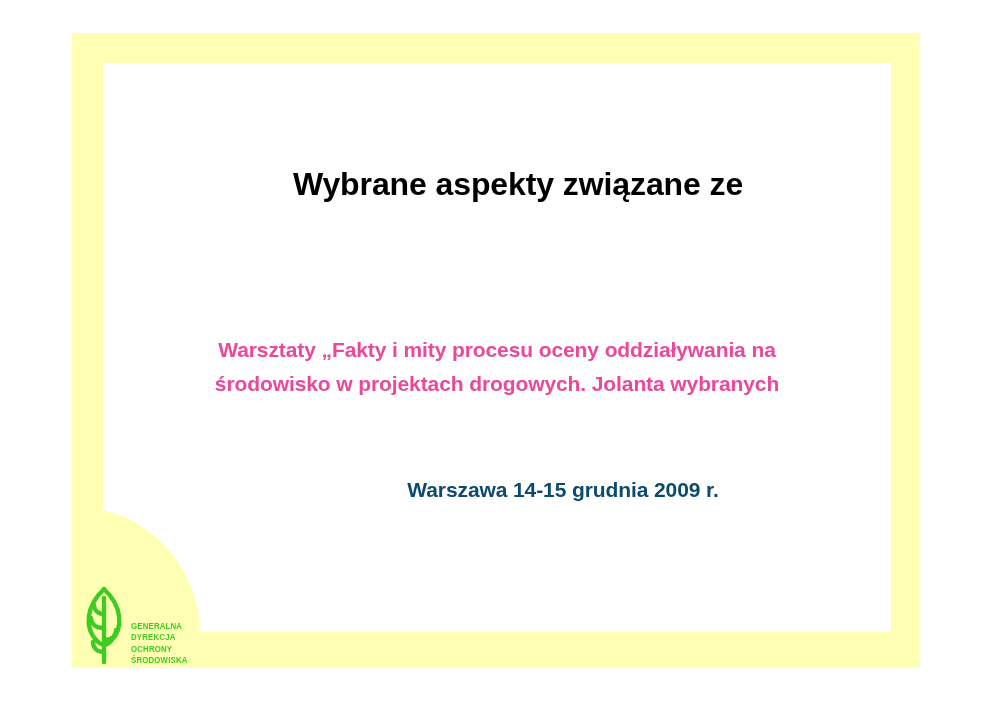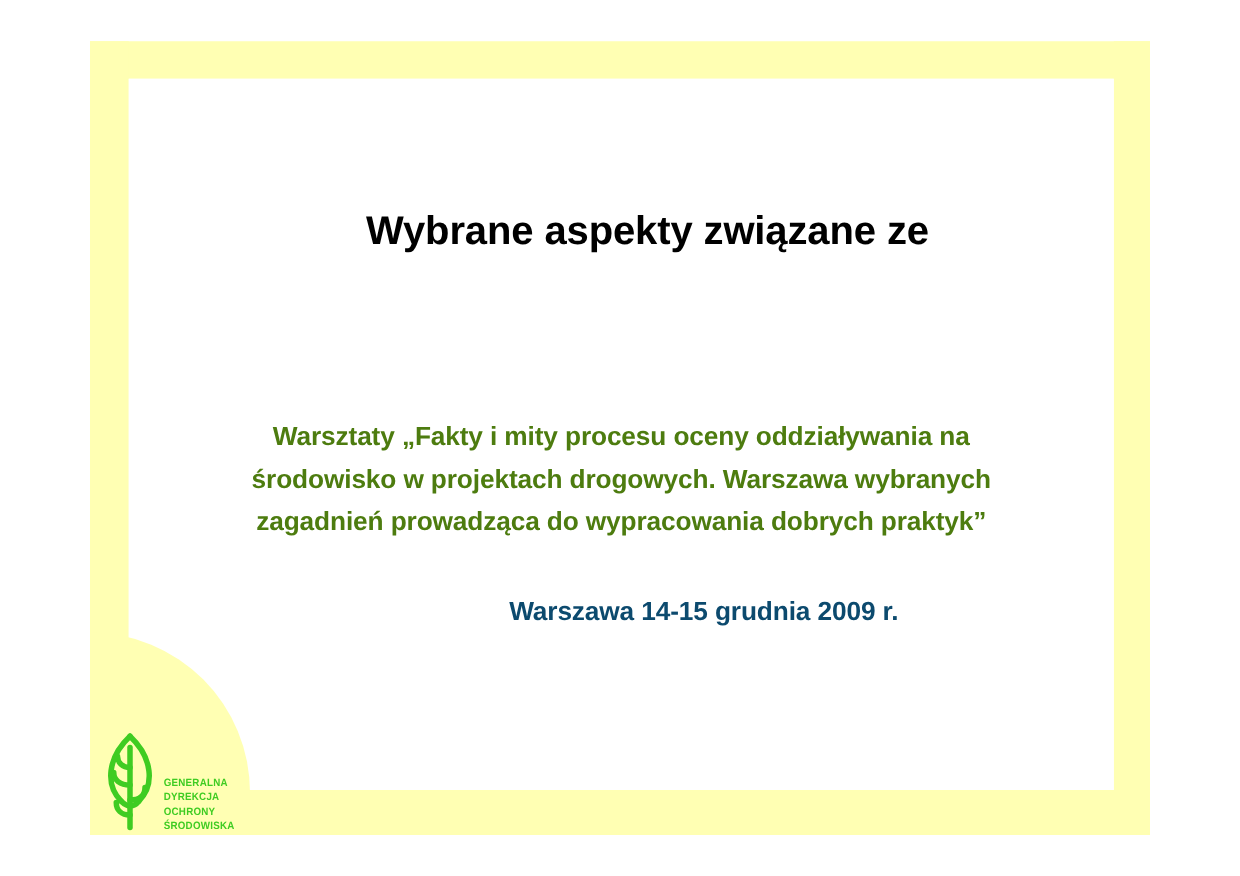--- a/index.html
+++ b/index.html
@@ -82,21 +82,21 @@
 
   .subtitle-block {
     position: absolute;
     left: 0;
     top: 270px;
     width: 788px;
     text-align: center;
     font-size: 21px;
     font-weight: bold;
     line-height: 1.62;
-    color: #4d7c0f;
+    color: #ec4899;
     letter-spacing: -0.1px;
   }
   .subtitle-block .line { display: block; }
 
   .date-line {
     position: absolute;
     left: 0;
     top: 415px;
     width: 920px;
     text-align: center;
@@ -166,22 +166,21 @@
   <div class="logo-blob"></div>
 
   <div class="text-col">
 
     <div class="title-block">
       <span class="line">Wybrane aspekty związane ze</span>
     </div>
 
     <div class="subtitle-block">
       <span class="line">Warsztaty „Fakty i mity procesu oceny oddziaływania na</span>
-      <span class="line">środowisko w projektach drogowych. Warszawa wybranych</span>
-      <span class="line">zagadnień prowadząca do wypracowania dobrych praktyk”</span>
+      <span class="line">środowisko w projektach drogowych. Jolanta wybranych</span>
     </div>
 
     <div class="date-line">Warszawa 14-15 grudnia 2009 r.</div>
 
 
   </div>
 
   <div class="logo">
 
     <svg class="logo-mark" viewBox="0 0 46 82" aria-hidden="true">

